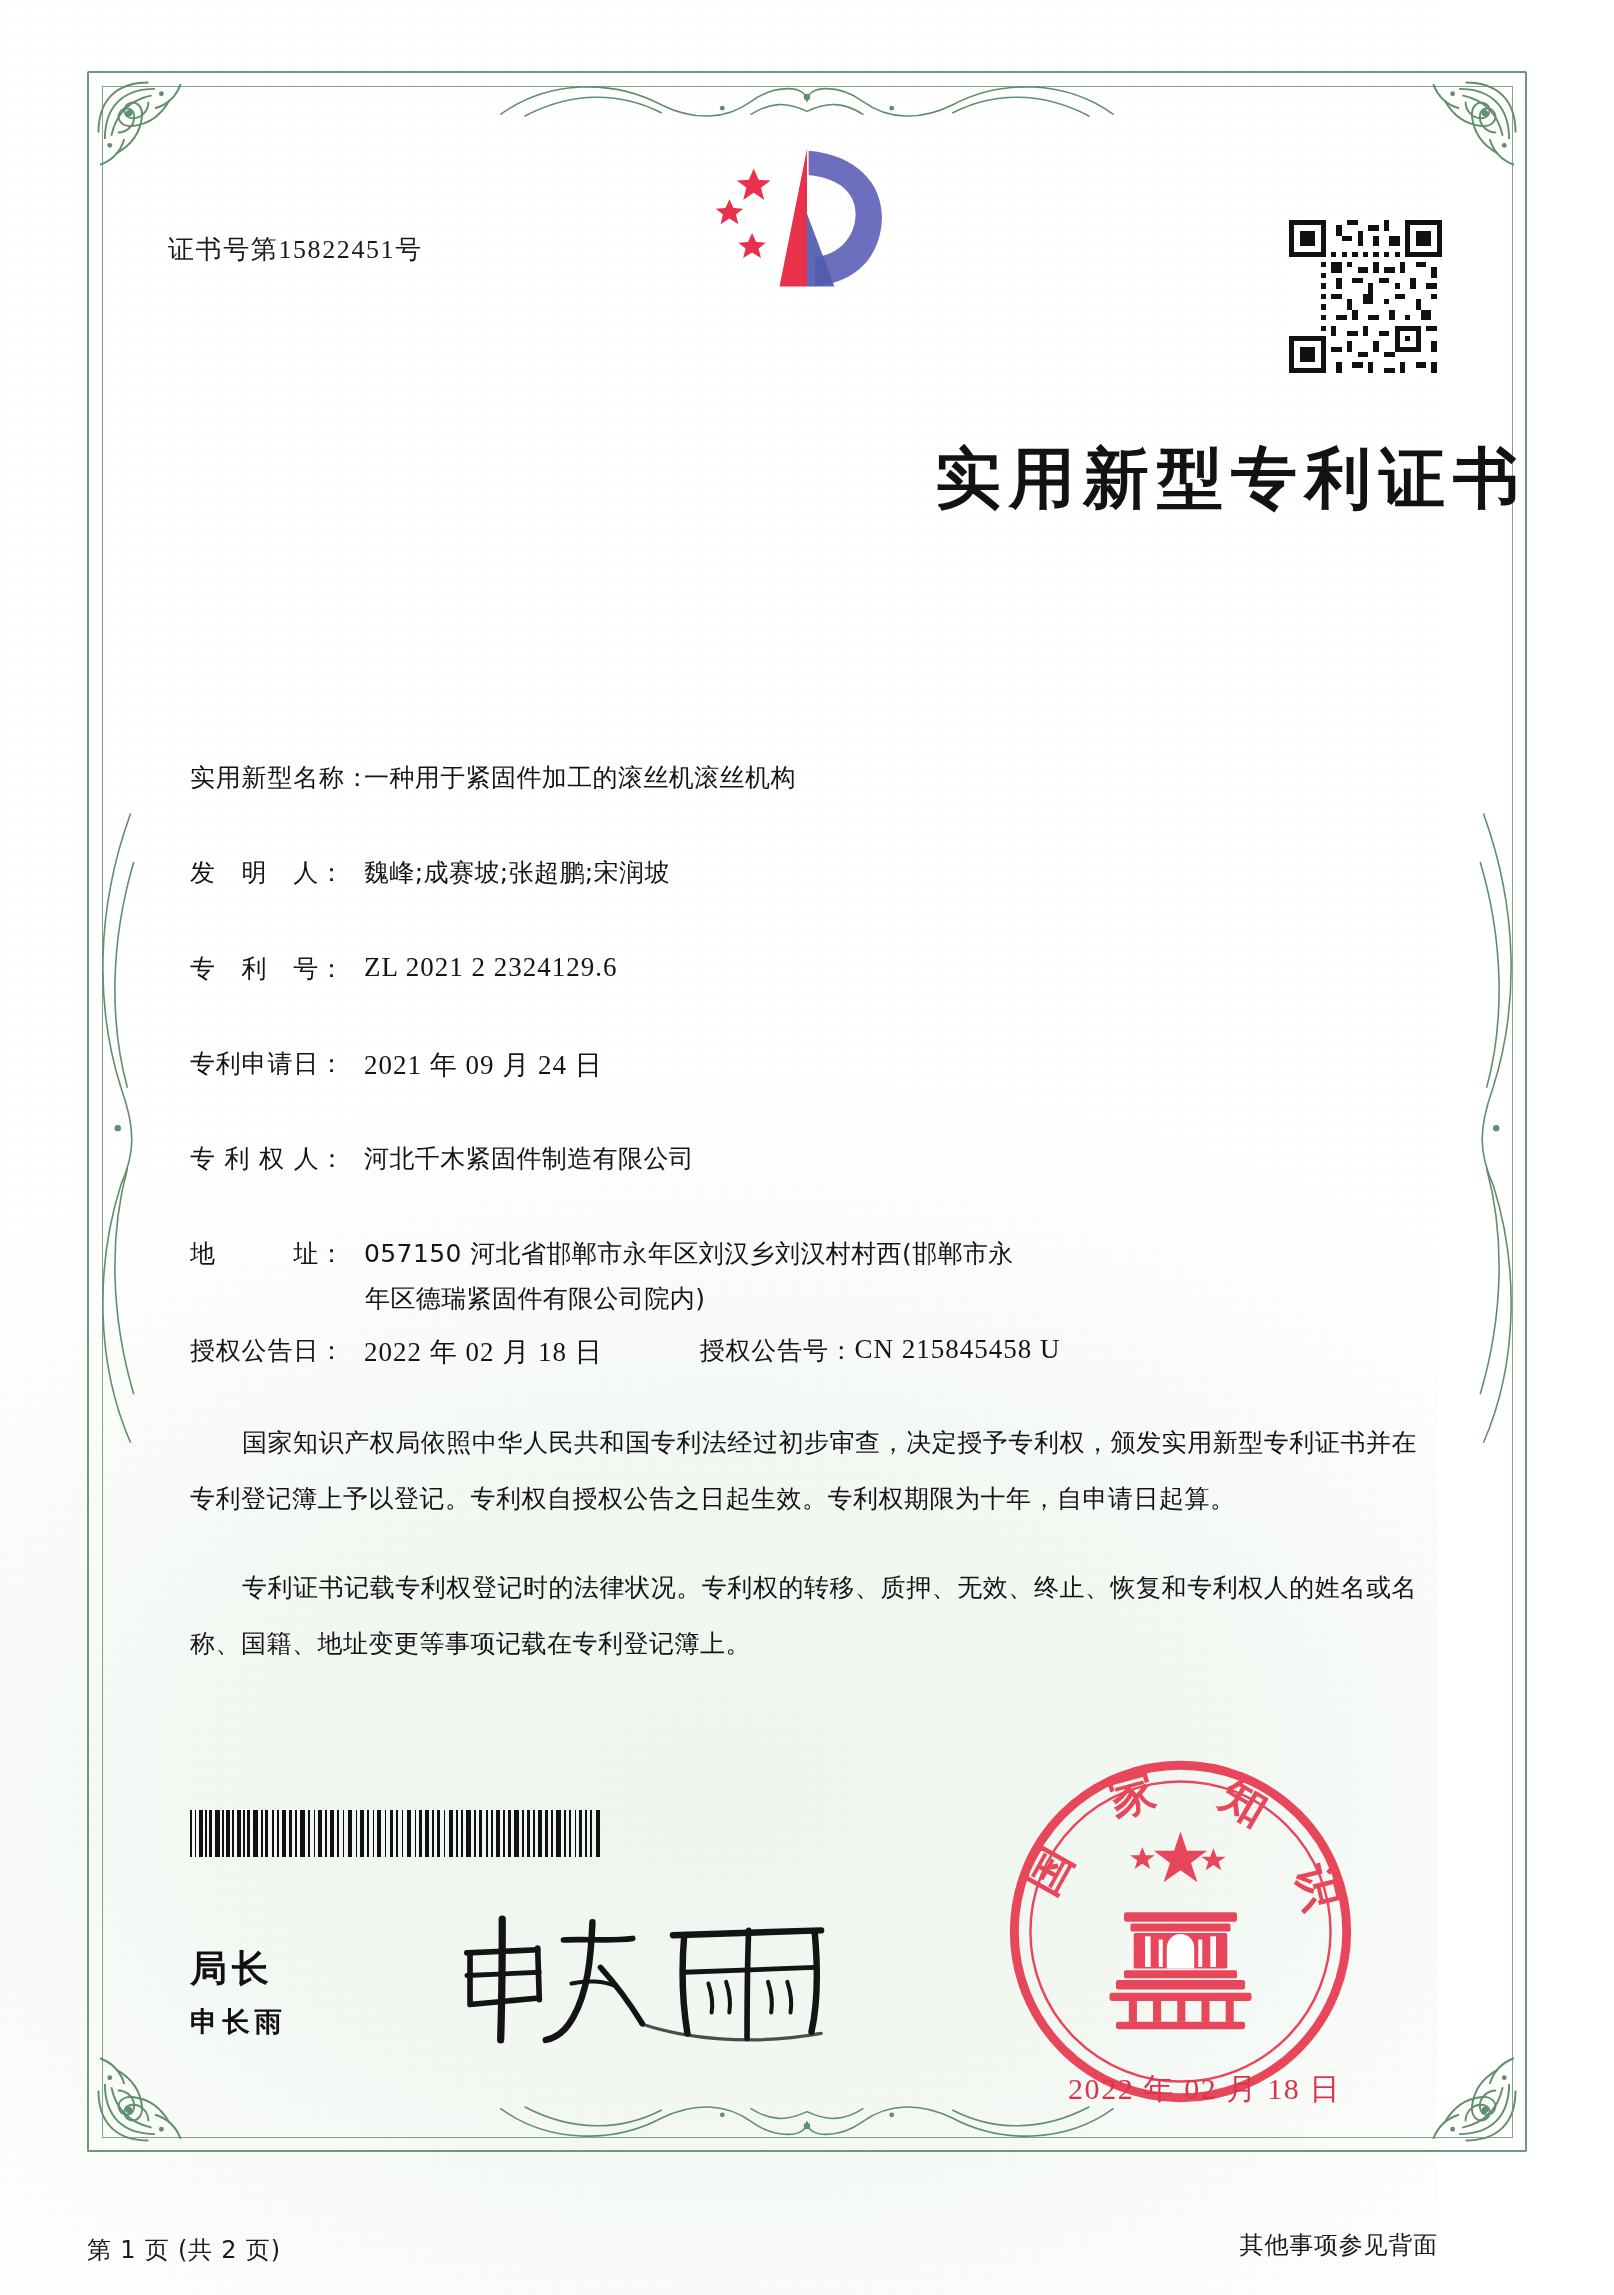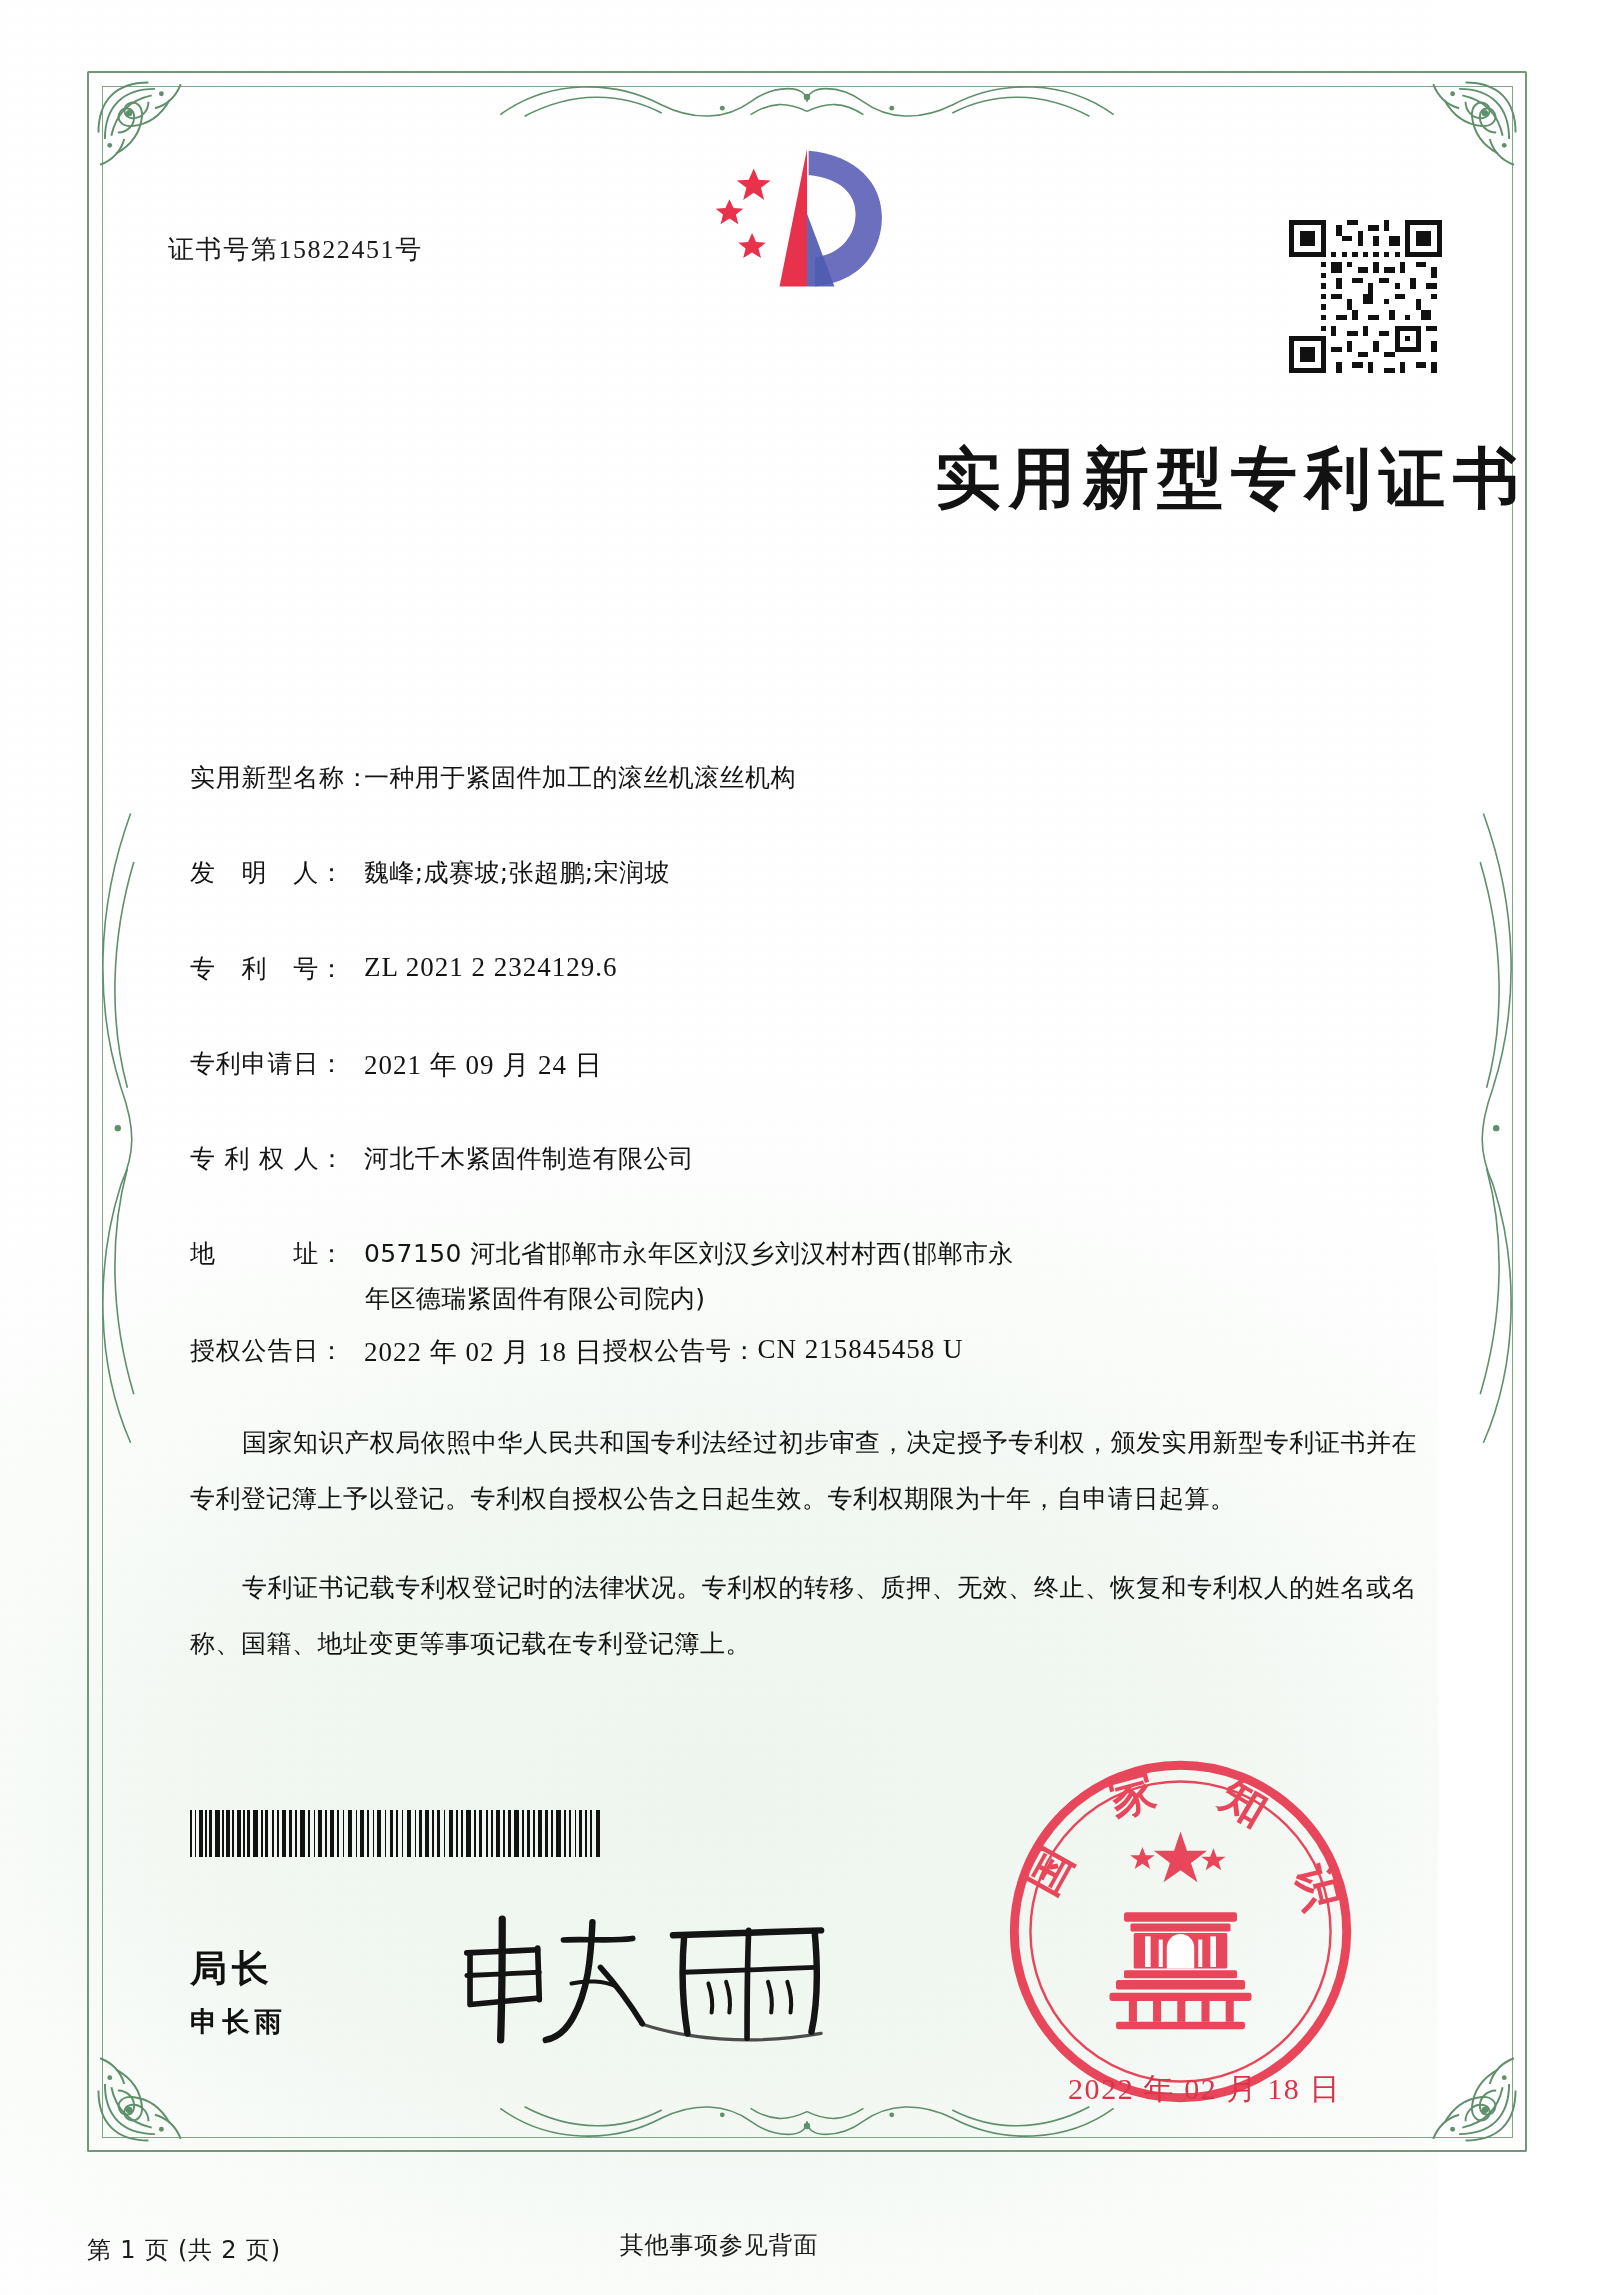--- a/index.html
+++ b/index.html
@@ -167,20 +167,21 @@
   #row-inventors  { top: 785px; }
   #row-patentno   { top: 881px; }
   #row-appdate    { top: 976px; }
   #row-holder     { top: 1071px; }
   #row-address    { top: 1166px; }
   #addr-line2     { top: 1211px; }
   #row-grant      { top: 1263px; }
 
   #grant-no-label {
     display: inline-block;
+    margin-left: 97px;
     font-family: Liberation Sans, sans-serif;
     font-size: 25px;
     letter-spacing: 0.8px;
   }
 
   
   .body-para {
     position: absolute;
     left: 103px;
     width: 1227px;
@@ -258,21 +259,21 @@
     top: 2163px;
     font-family: "DejaVu Sans", "Liberation Sans", sans-serif;
     font-size: 24px;
     letter-spacing: 0.8px;
     color: #1a1a1a;
   }
   #footer-note {
     position: absolute;
     left: 0; right: 0;
     top: 2229px;
-    text-align: center;
+    text-align: right;
     font-family: "DejaVu Sans", "Liberation Sans", sans-serif;
     font-size: 24px;
     letter-spacing: 0.8px;
     color: #1a1a1a;
   }
 </style>
 </head>
 <body>
 
 <div id="certificate-page">

